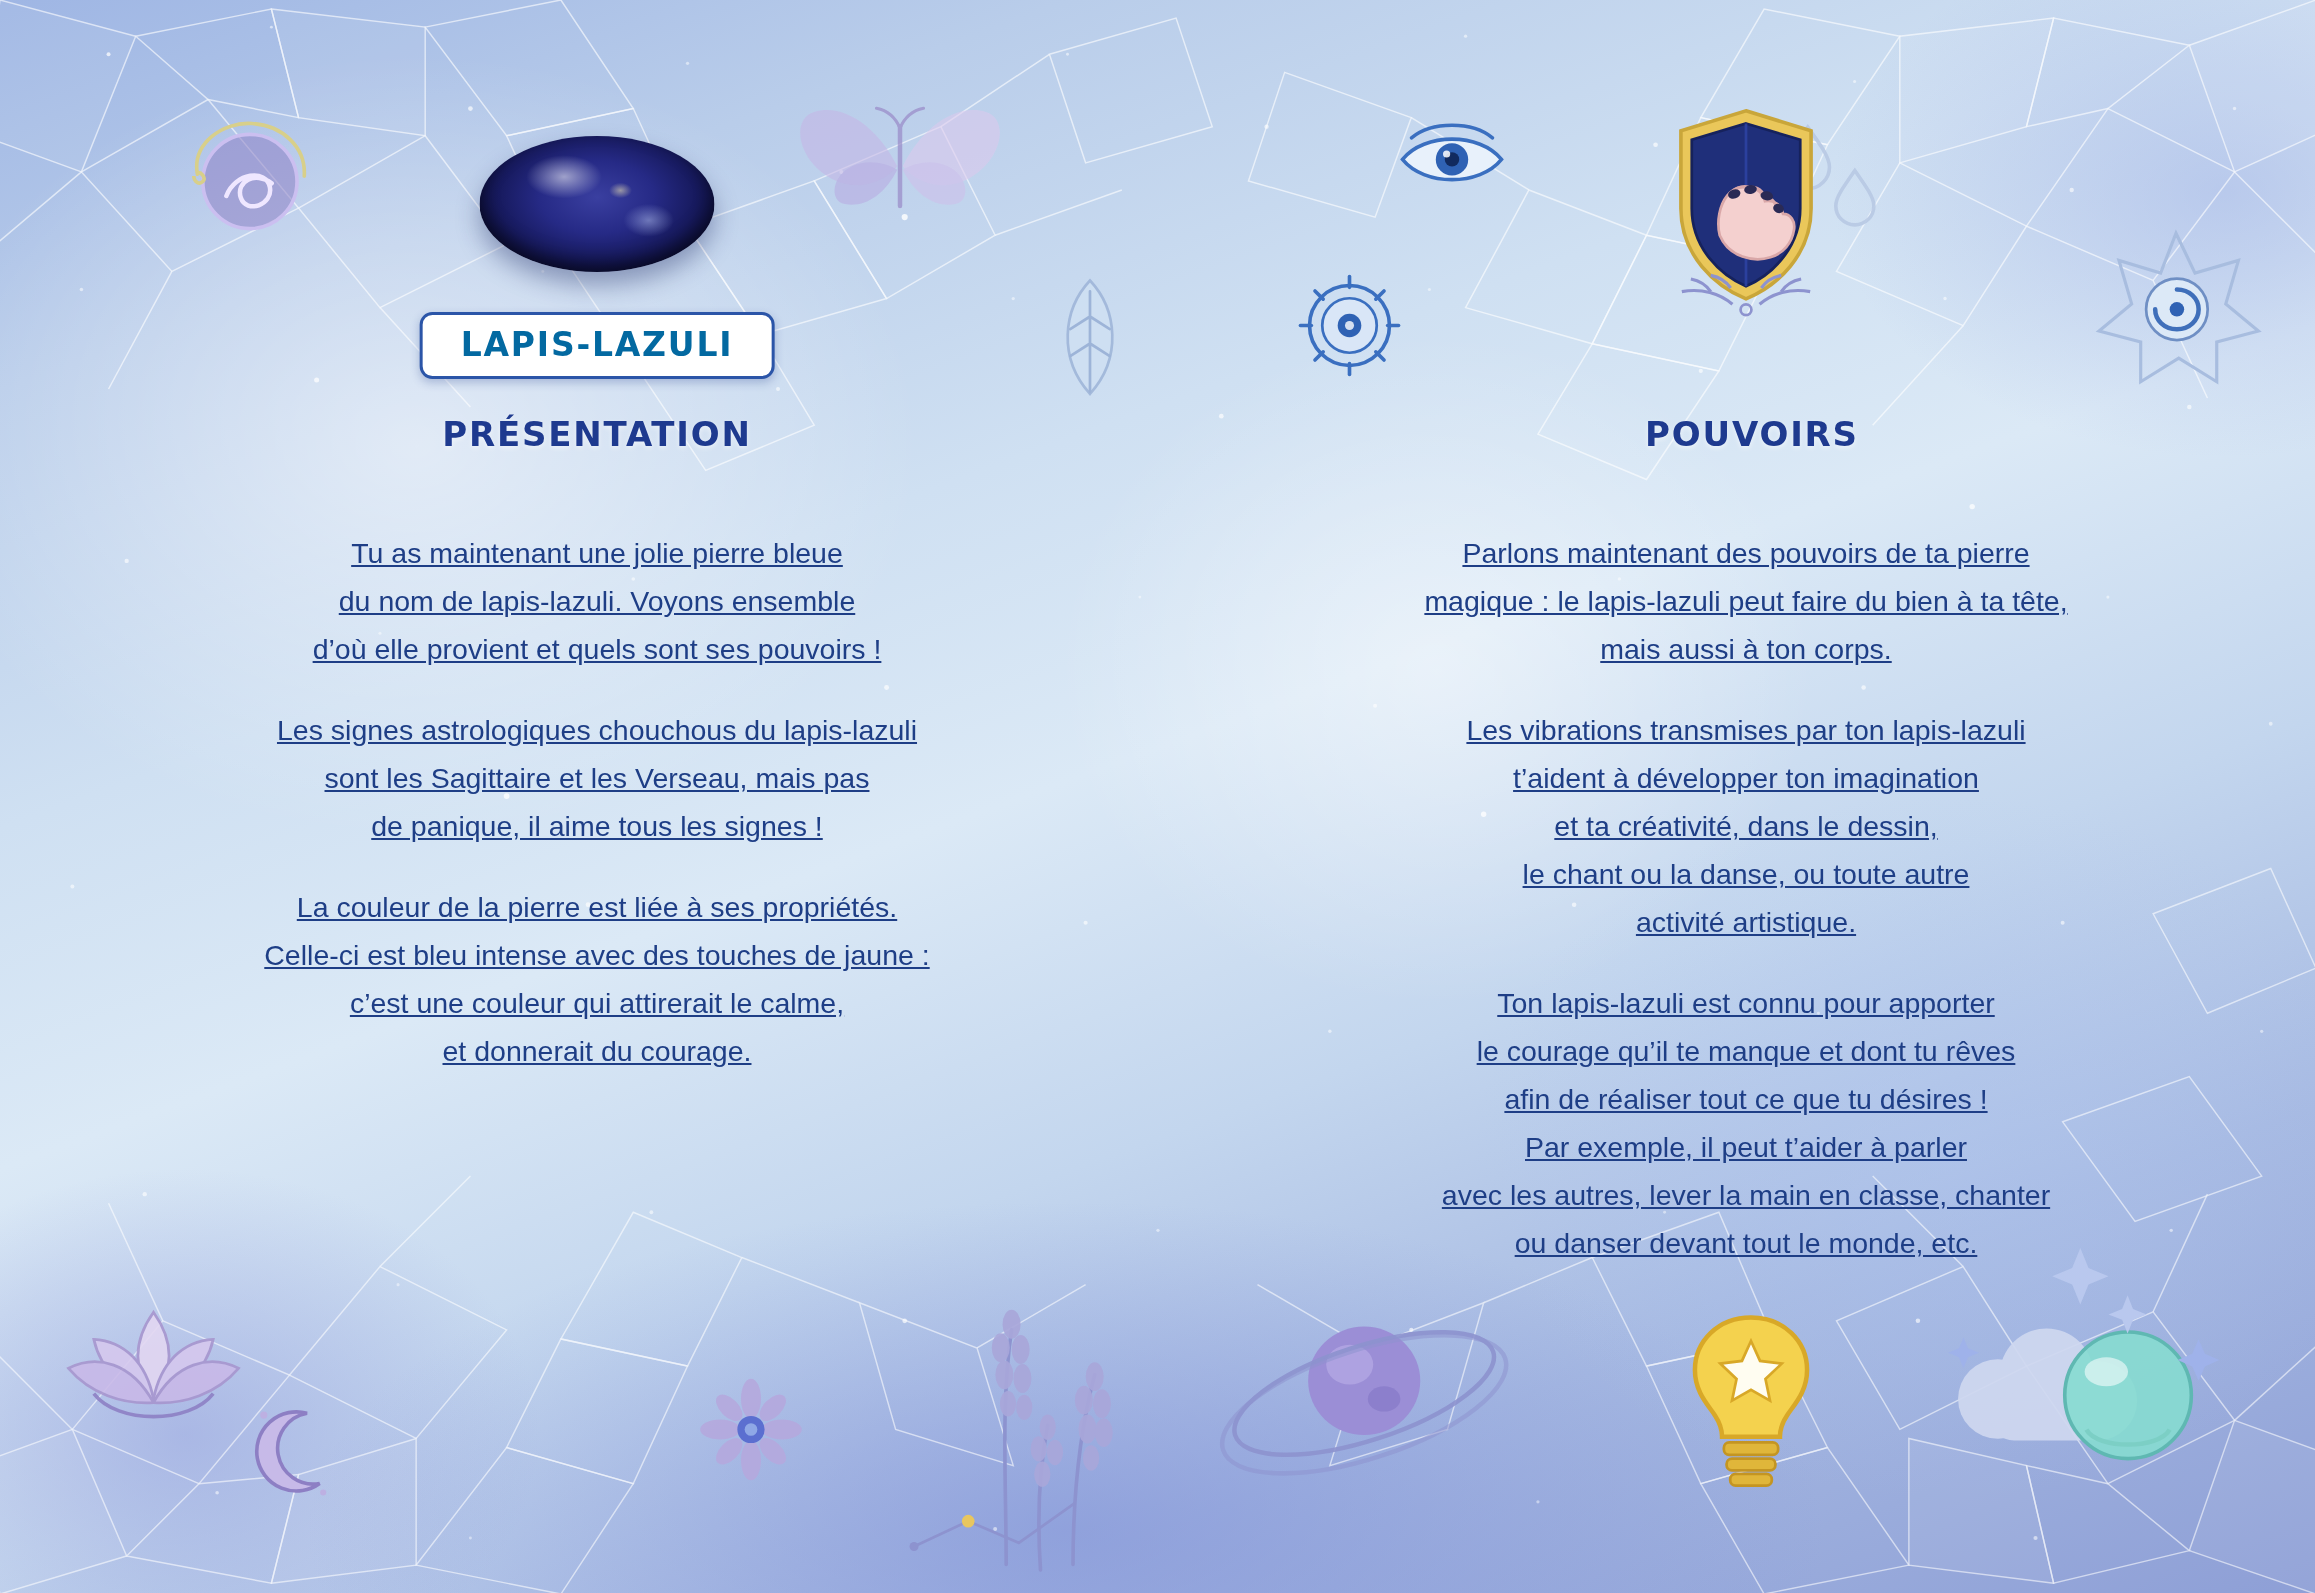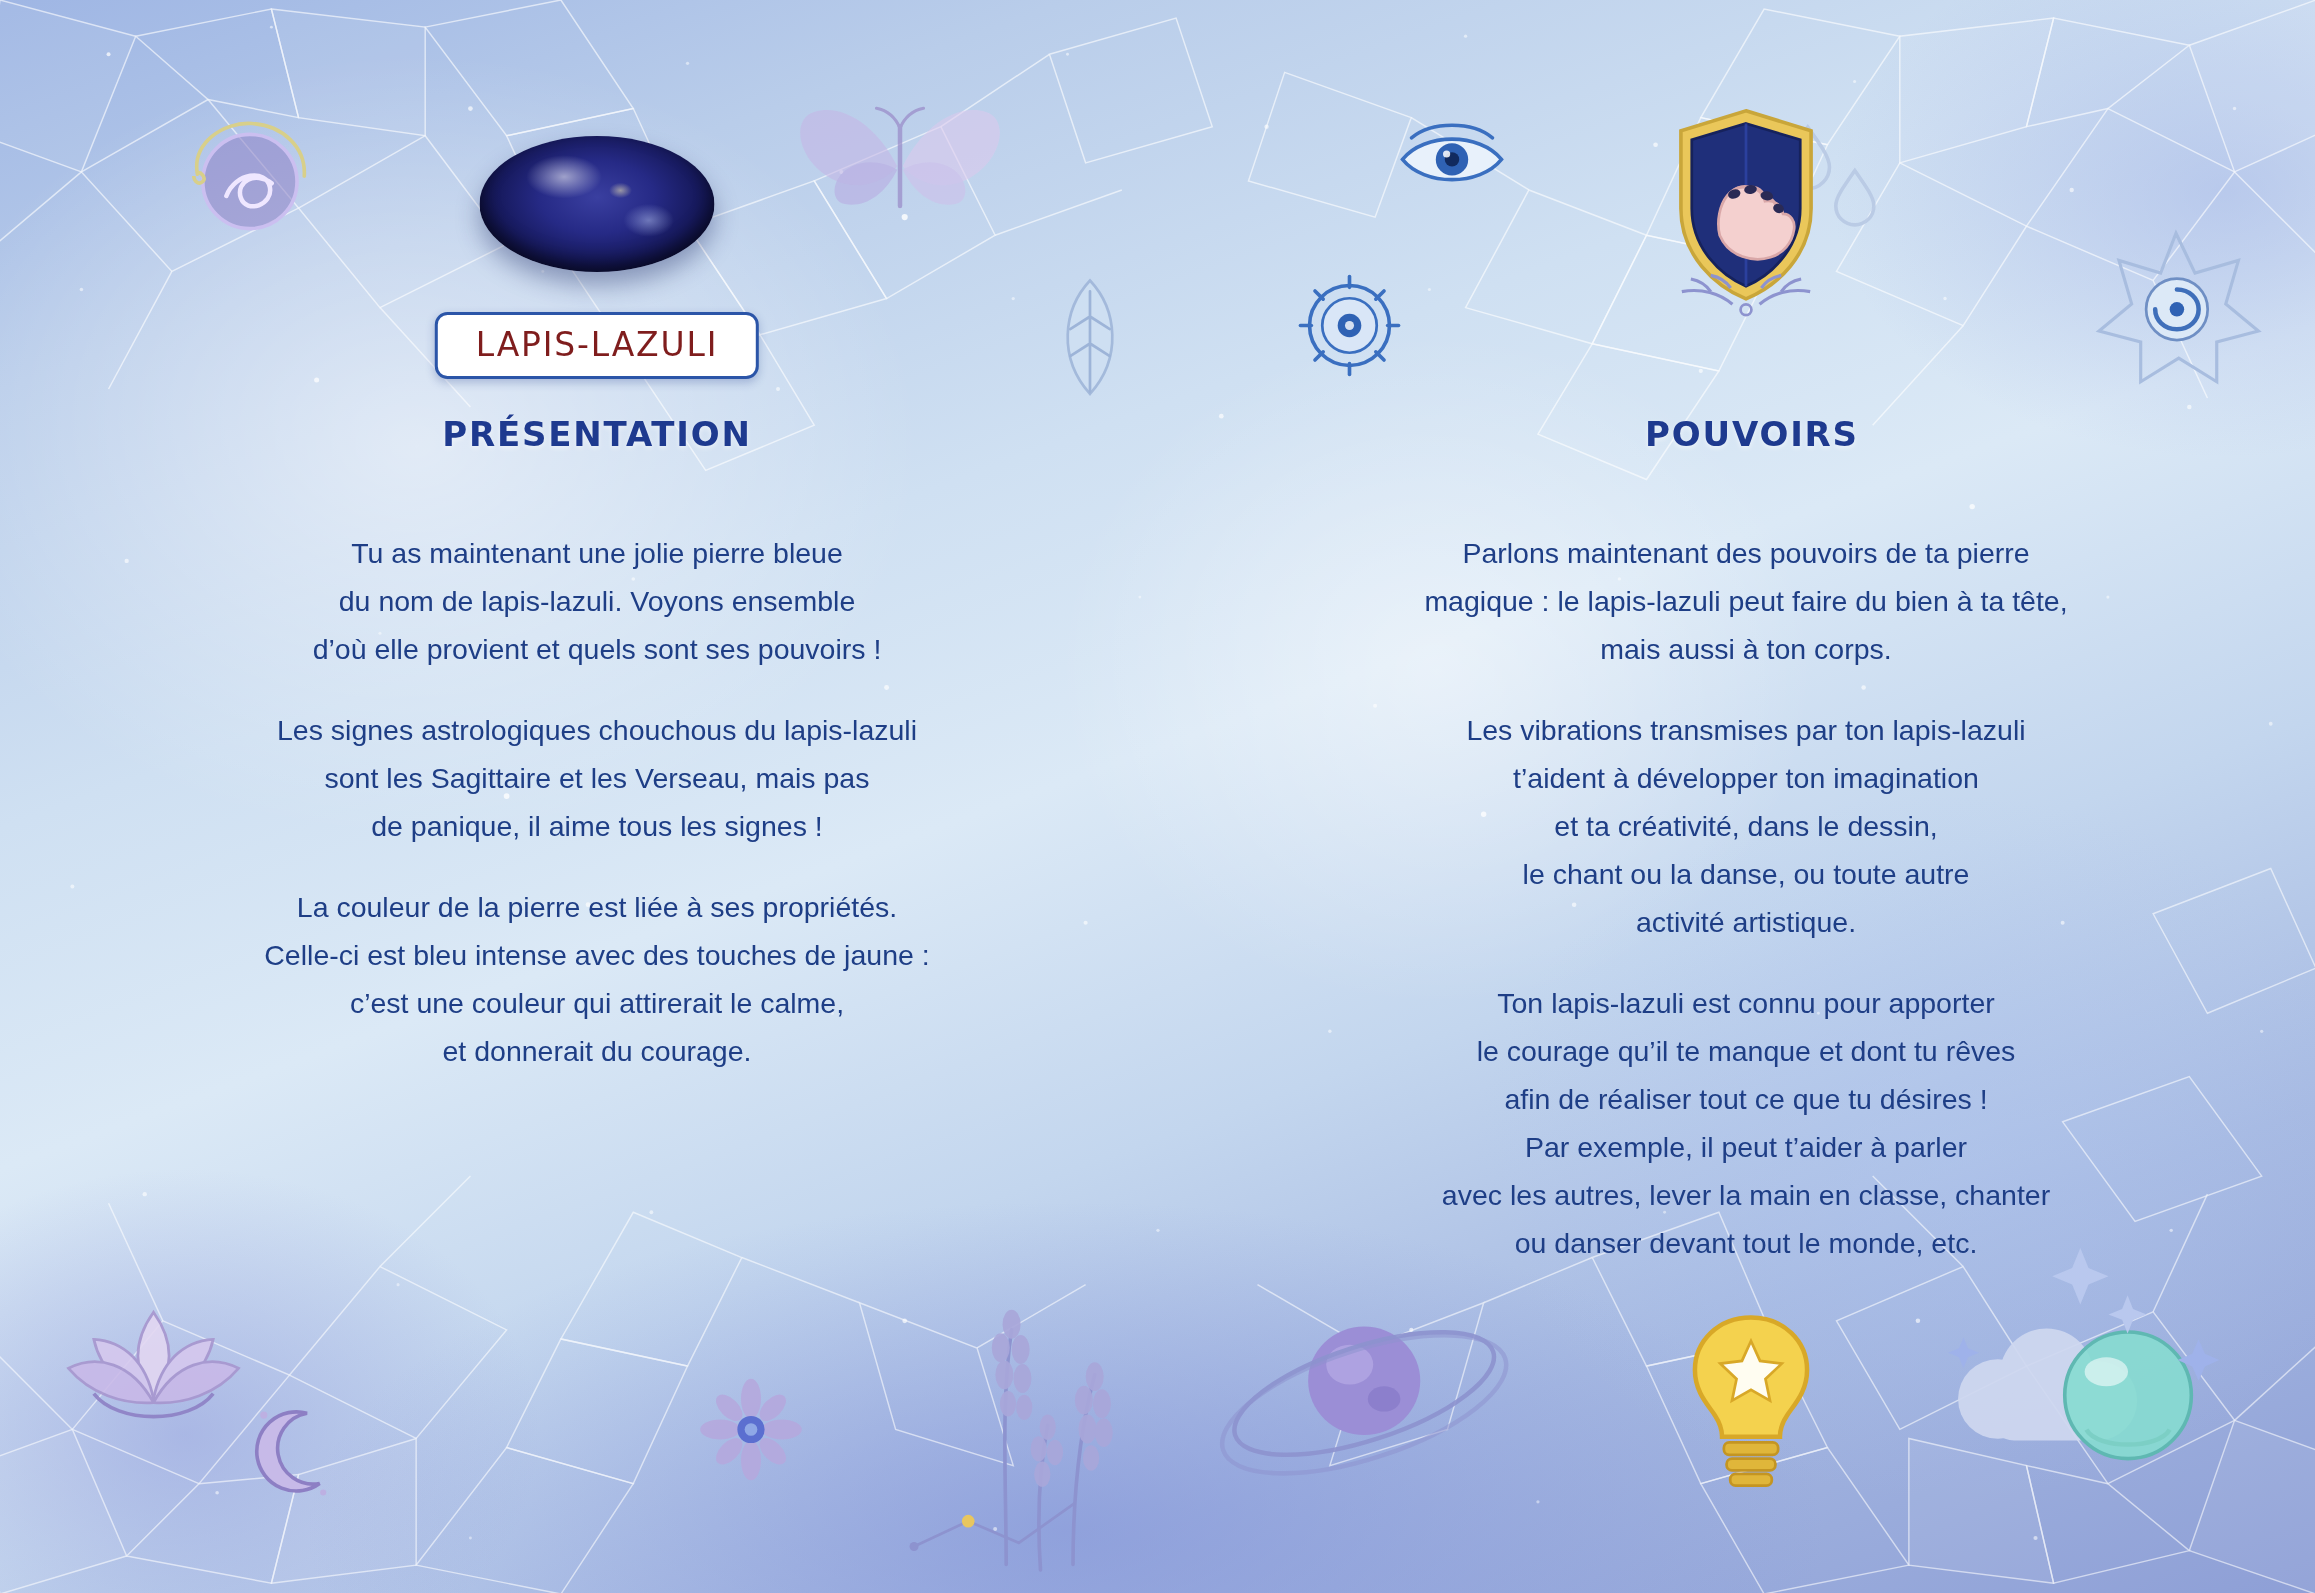--- a/index.html
+++ b/index.html
@@ -87,41 +87,42 @@
     color: #1e3e86;
     font-size: 28.5px;
     line-height: 48px;
     font-family: "Liberation Sans", sans-serif;
   }
   .col-left .body-text  { top: 529px; }
   .col-right .body-text { top: 529px; }
 
   .body-text p {
     margin: 0 0 33px 0;
+    text-decoration: underline;
   }
   .body-text p:last-child { margin-bottom: 0; }
 
   
   .stone-label {
     position: absolute;
     top: 312px;
     left: 50%;
     transform: translateX(-50%);
     background: #ffffff;
     border: 3.6px solid #2b55a8;
     border-radius: 12.7px;
     padding: 10px 38px 11.8px 38px;
     box-shadow: 0 3.6px 9px rgba(30,60,140,0.25);
   }
   .stone-label span {
     font-family: "DejaVu Sans", sans-serif;
-    font-weight: 400;
+    font-weight: 700;
     font-size: 33px;
     letter-spacing: 1.8px;
-    color: #7f1d1d;
+    color: #0369a1;
     white-space: nowrap;
   }
 
   
   .stone {
     position: absolute;
     top: 136px;
     left: 50%;
     transform: translateX(-50%);
     width: 235px;

